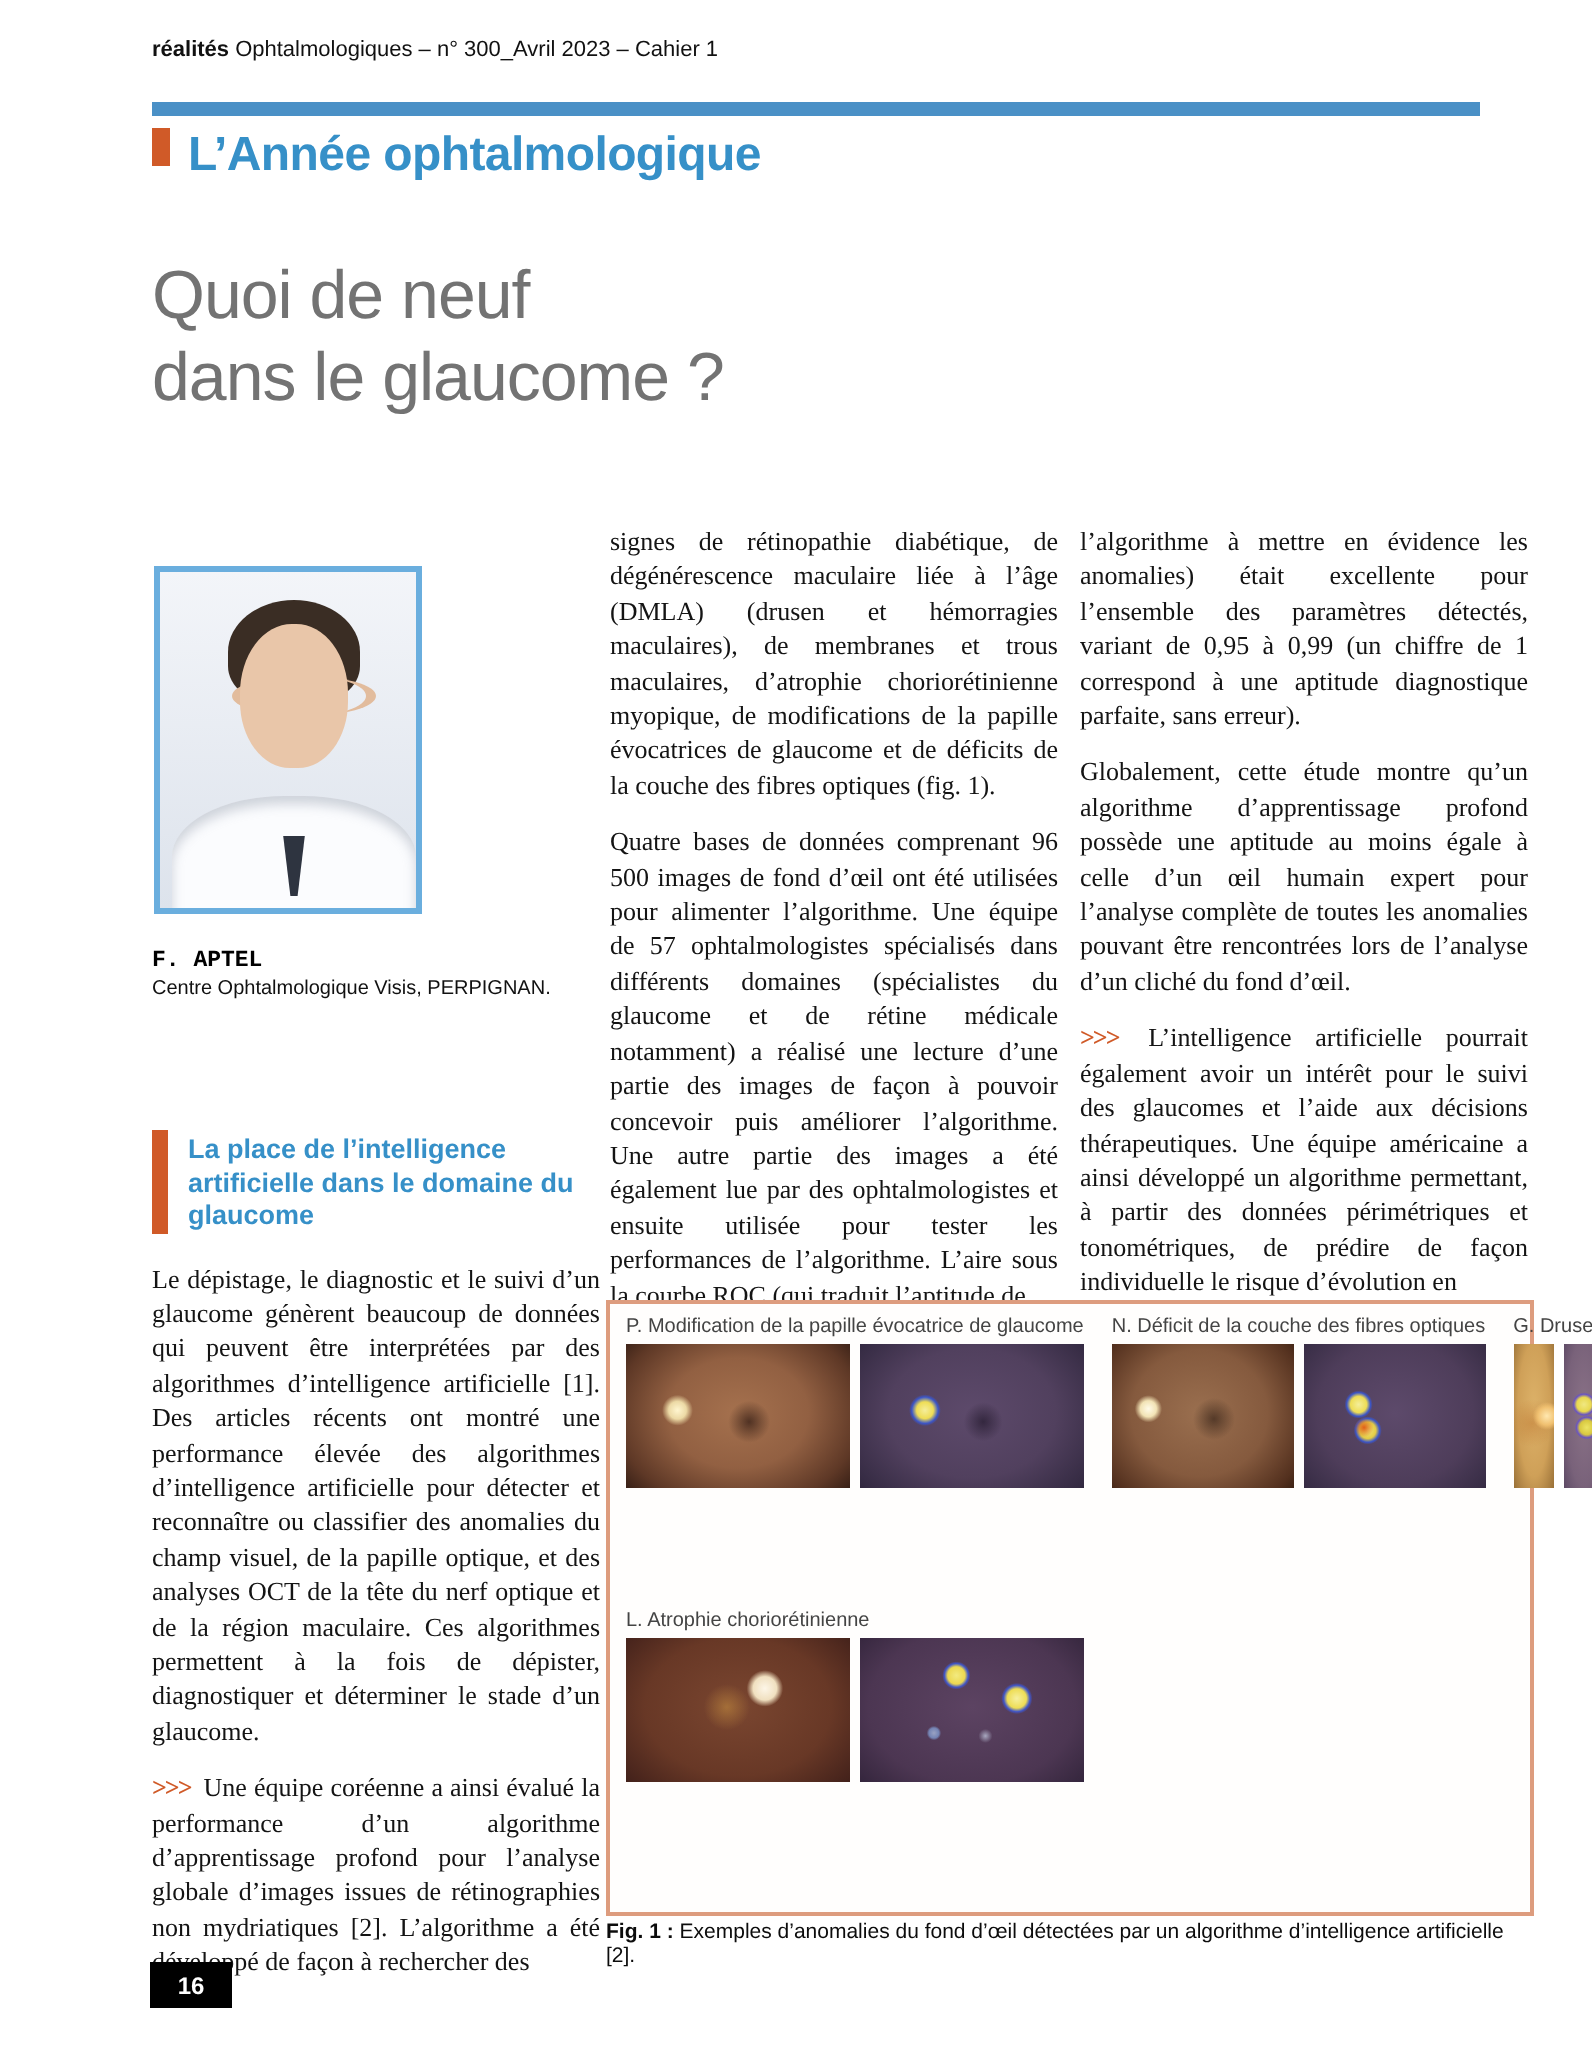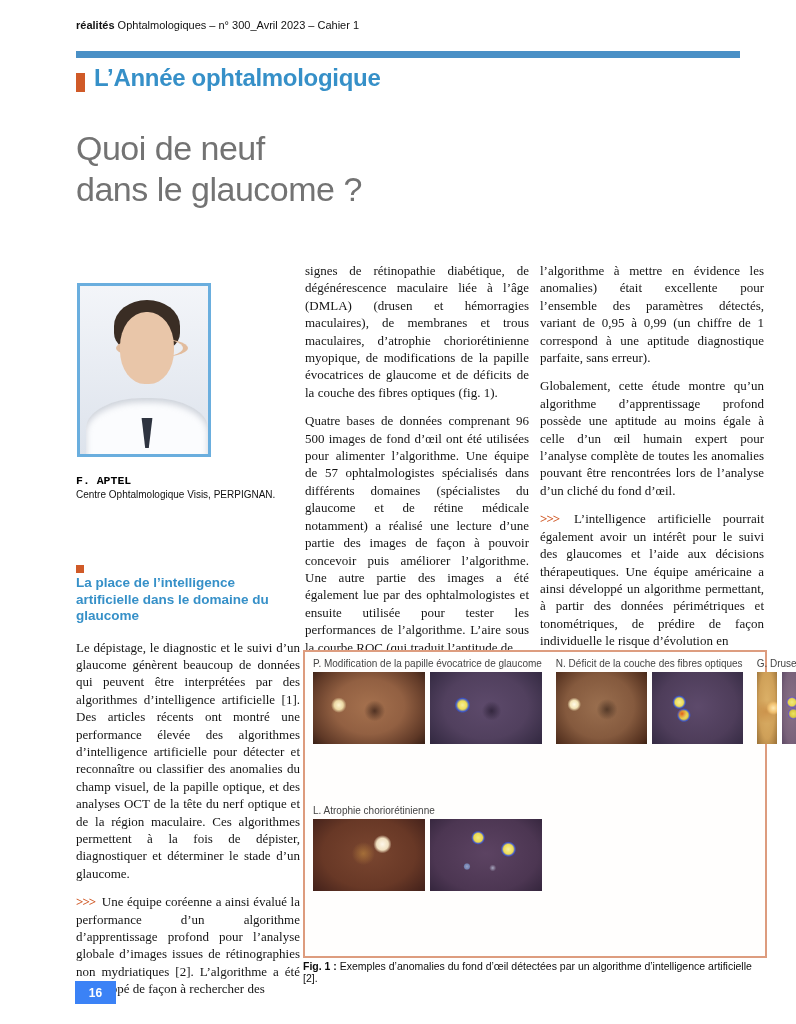--- a/index.html
+++ b/index.html
@@ -8,21 +8,21 @@
     background: #ffffff; overflow: hidden;
     font-family: "Liberation Sans", sans-serif;
     color: #1a1a1a;
   }
 
   
   .header { position: absolute; left: 76px; top: 19px; font-size: 11px; color: #111; }
   .header .brand { font-weight: bold; }
   .rule { position: absolute; left: 76px; top: 51px; width: 664px; height: 7px; background: #4a90c6; }
 
-  .section { position: absolute; left: 76px; top: 64px; display: flex; align-items: flex-end; }
+  .section { position: absolute; left: 76px; top: 64px; display: flex; align-items: flex-start; }
   .section .sq { width: 9px; height: 19px; background: #d05a28; margin-right: 9px; }
   .section .stitle { color: #3690c8; font-weight: bold; font-size: 24px; letter-spacing: -0.3px; }
 
   .title {
     position: absolute; left: 76px; top: 128px; margin: 0;
     font-size: 34px; line-height: 41px; font-weight: 400;
     color: #737373; letter-spacing: -0.5px;
   }
 
   
@@ -40,21 +40,21 @@
   .author-name { position: absolute; left: 76px; top: 474px; font-size: 11.5px; font-weight: bold; color: #000; font-family: Liberation Mono, monospace; }
   .author-affil { position: absolute; left: 76px; top: 489px; font-size: 10px; color: #111; }
 
   
   .col { position: absolute; width: 224px; font-family: "Liberation Serif", serif; font-size: 13px; line-height: 17.4px; text-align: justify; color: #141414; }
   .col p { margin: 0 0 11px 0; }
   .col1 { left: 76px; top: 565px; }
   .col2 { left: 305px; top: 262px; }
   .col3 { left: 540px; top: 262px; }
 
-  .subhead { display: flex; margin-bottom: 14px; font-family: "Liberation Sans", sans-serif; text-align: left; flex-direction: column; }
+  .subhead { display: flex; margin-bottom: 14px; font-family: "Liberation Sans", sans-serif; text-align: left; }
   .subhead .bar { flex: 0 0 8px; width: 8px; background: #d05a28; margin-right: 10px; }
   .subhead .shtext { color: #3690c8; font-weight: bold; font-size: 13.5px; line-height: 16.5px; padding-top: 2px; }
 
   .mk { color: #d05a28; font-weight: bold; letter-spacing: -1px; margin-right: 3px; }
 
   
   .figure {
     position: absolute; left: 303px; top: 650px; width: 444px; height: 288px;
     border: 2px solid #dd9c7e; background: #fffefd;
     padding: 6px 8px 10px 8px;
@@ -119,21 +119,21 @@
     radial-gradient(circle 10px at 70% 42%, #f6f0a0 0%, #eedd55 48%, #4055c8 66%, rgba(64,85,200,0) 78%),
     radial-gradient(circle 5px at 33% 66%, #9aa2c2 0%, #7484b4 50%, rgba(116,132,180,0) 72%),
     radial-gradient(circle 5px at 56% 68%, #a8a8c0 0%, rgba(168,168,192,0) 70%),
     radial-gradient(ellipse 80% 92% at 50% 48%, #5c4362 0%, #4c3652 58%, #2f2238 90%, #1d1626 100%); }
 
   .caption { position: absolute; left: 303px; top: 960px; width: 462px; font-size: 10.5px; color: #0c0c0c; }
   .caption .cap-b { font-weight: bold; }
 
   .pagenum {
     position: absolute; left: 75px; top: 981px; width: 41px; height: 23px;
-    background: #3b82f6; color: #ffffff; font-weight: bold; font-size: 12px;
+    background: #000000; color: #ffffff; font-weight: bold; font-size: 12px;
     display: flex; align-items: center; justify-content: center;
   }
 </style>
 </head>
 <body>
 
 <div class="page">
 
   <div class="header">
     <span class="brand">réalités</span><span> Ophtalmologiques – n° 300_Avril 2023 – Cahier 1</span>

